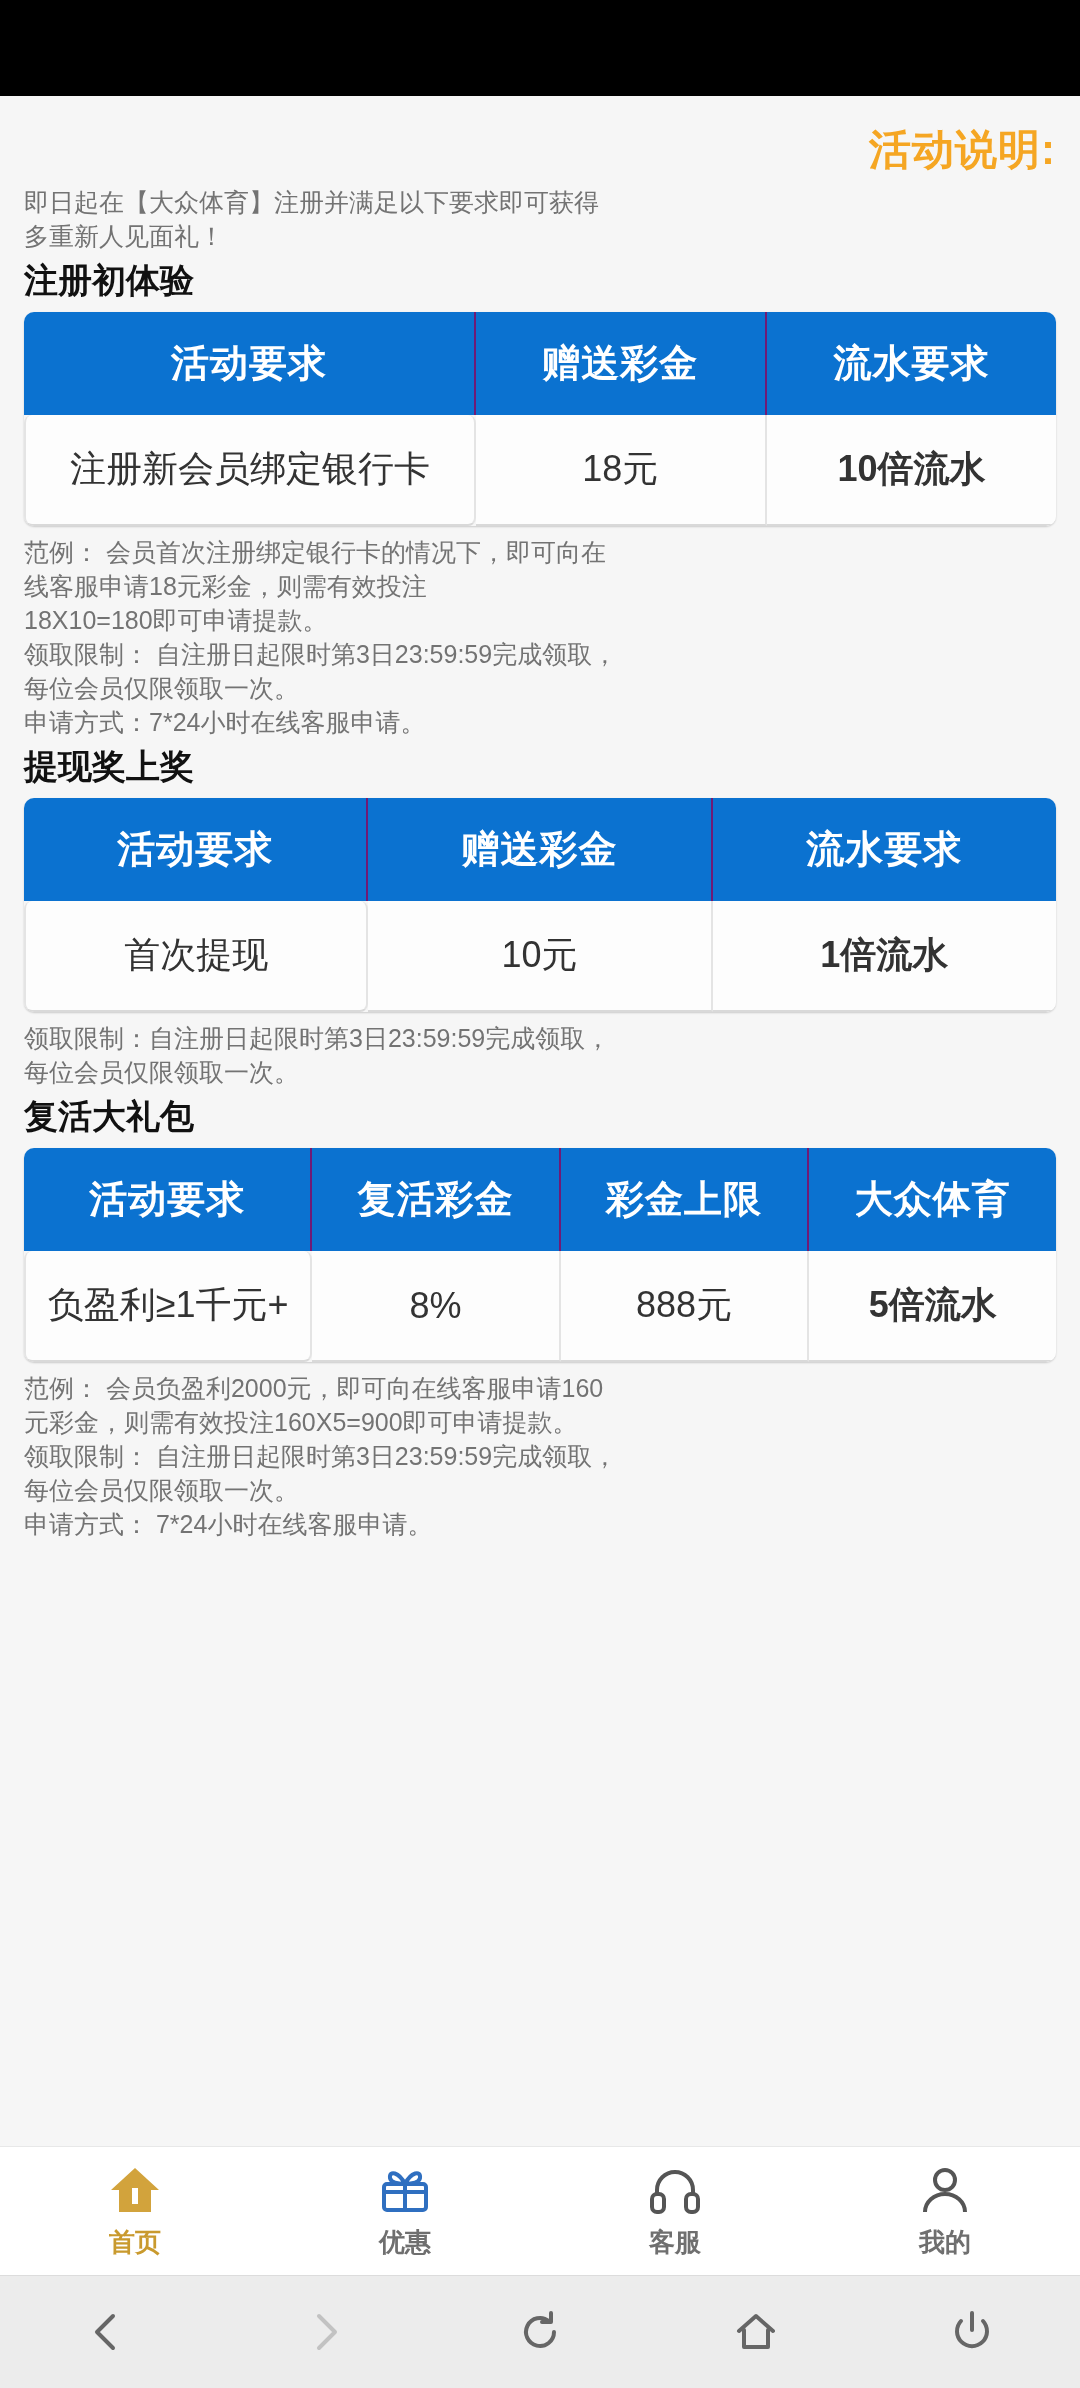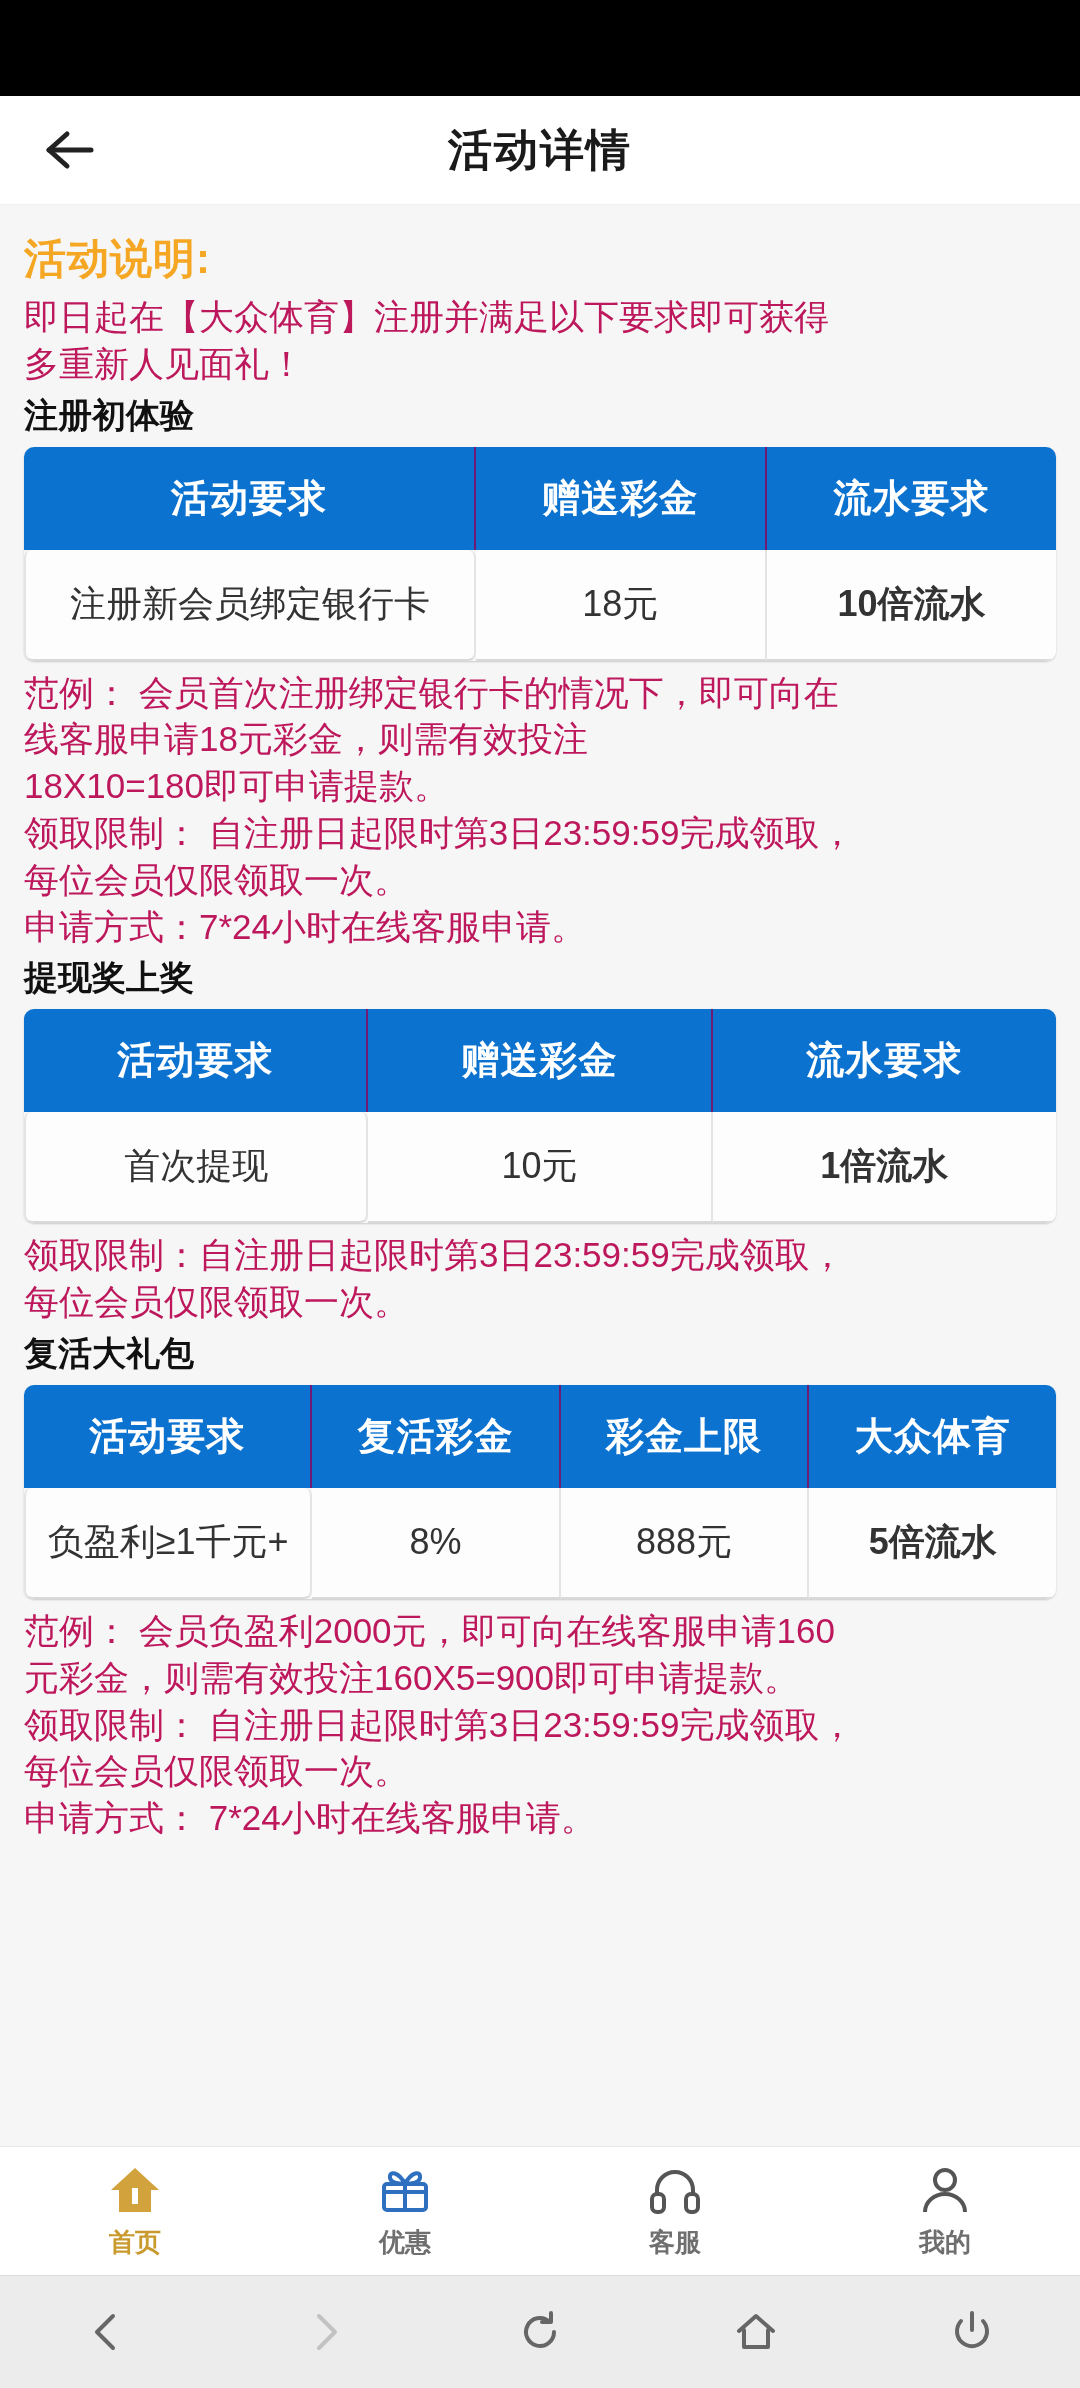--- a/index.html
+++ b/index.html
@@ -69,25 +69,26 @@
     padding: 26px 24px 10px 24px;
     overflow: hidden;
     box-sizing: border-box;
   }
   .section-title {
     color: #f5a623;
     font-size: 42px;
     font-weight: bold;
     margin: 0 0 8px 0;
     letter-spacing: 1px;
+    text-align: right;
   }
   .para {
-    font-size: 35px;
+    font-size: 25px;
     line-height: 1.28;
-    color: #be185d;
+    color: #737373;
     margin: 0 0 2px 0;
     letter-spacing: 0px;
   }
   .sub-head {
     font-size: 34px;
     font-weight: bold;
     color: #111;
     margin: 6px 0 8px 0;
   }
   
@@ -169,31 +170,20 @@
 </style>
 </head>
 <body>
 
 <div class="screen">
 
   <div class="status-bar"></div>
 
   <div class="app">
 
-    <div class="titlebar">
-      <div class="back-btn">
-        <span>
-          <svg width="58" height="44" viewBox="0 0 58 44">
-            <path d="M26 6 L8 22 L26 38" fill="none" stroke="#222" stroke-width="5" stroke-linecap="round" stroke-linejoin="round"></path>
-            <line x1="8" y1="22" x2="50" y2="22" stroke="#222" stroke-width="5" stroke-linecap="round"></line>
-          </svg>
-        </span>
-      </div>
-      <div class="title-text">活动详情</div>
-    </div>
 
     <div class="content">
 
       <div class="section-title">活动说明:</div>
 
       <div class="para">即日起在【大众体育】注册并满足以下要求即可获得</div>
       <div class="para">多重新人见面礼！</div>
 
       <div class="sub-head">注册初体验</div>
       <table class="tbl">

